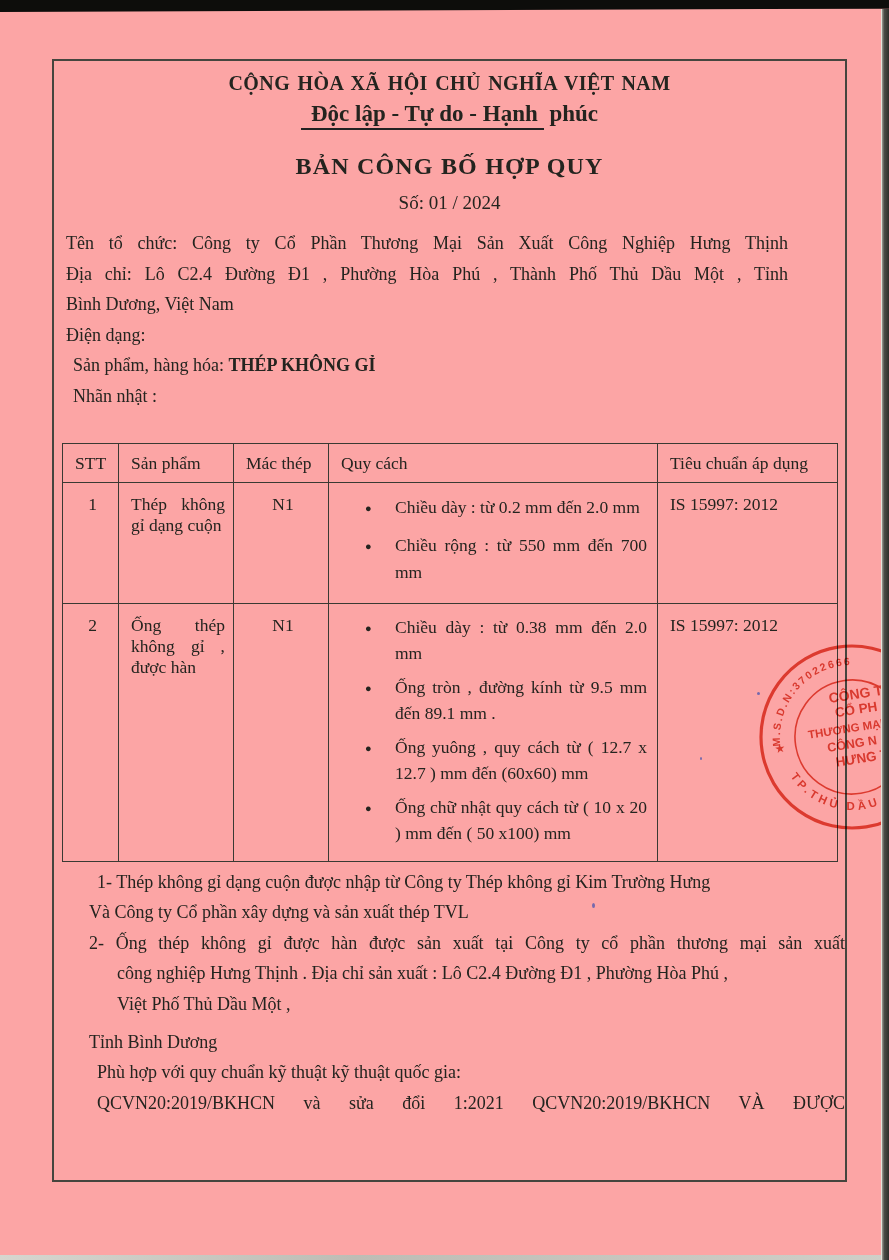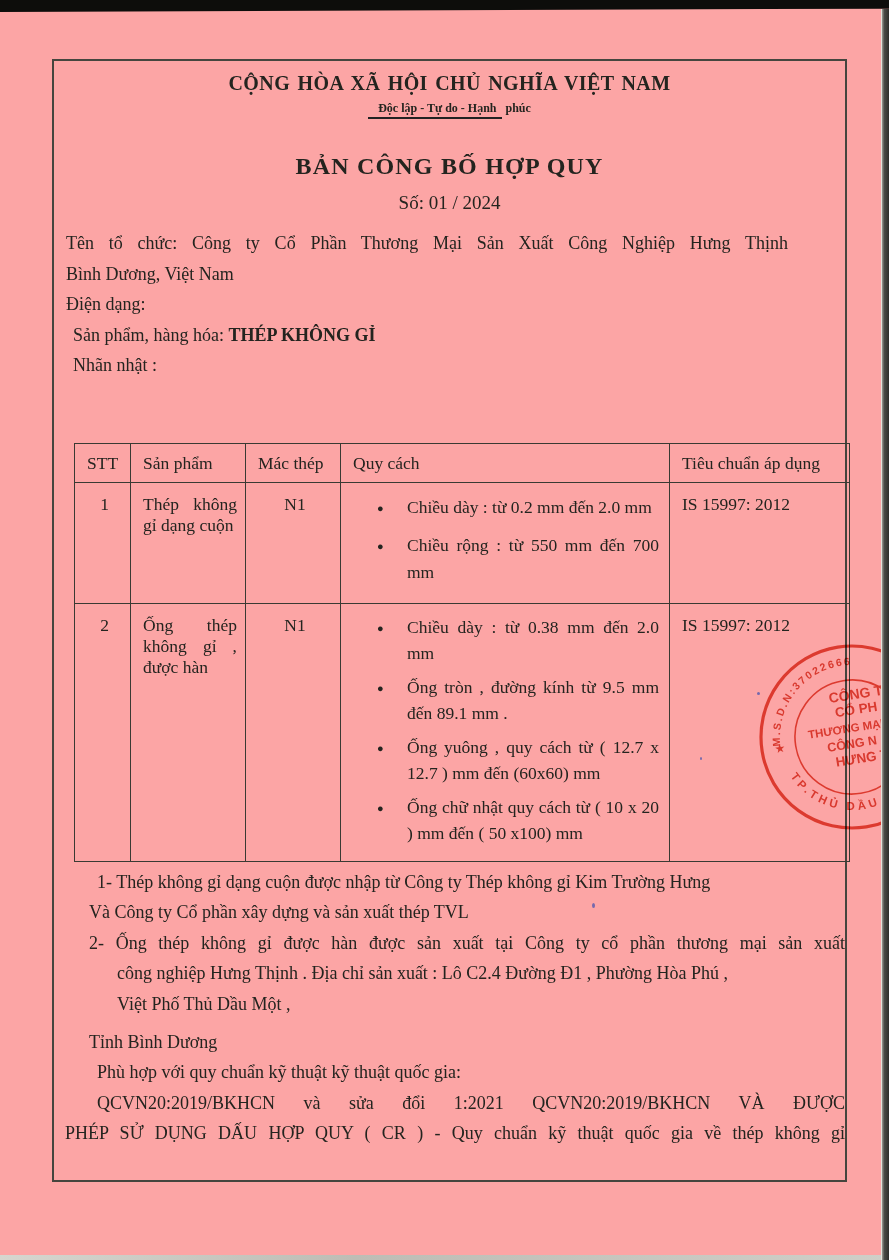--- a/index.html
+++ b/index.html
@@ -20,33 +20,33 @@
     background:linear-gradient(to right,#d6d6cf,#bdbdb5 40%,#cfcfc8); }
 
   
   .doc { position:absolute; left:52px; top:59px; width:795px; height:1123px;
     border:2px solid #45453e; z-index:1; }
 
   .sec { position:absolute; left:0; right:0; }
   .center { text-align:center; }
 
   .nat-title { top:11px; font-size:20px; font-weight:bold; letter-spacing:.4px; word-spacing:2px; }
-  .motto { top:40px; font-size:12px; font-weight:bold;text-align:center; }
+  .motto { top:40px; font-size:23px; font-weight:bold;text-align:center; }
   .motto .u { border-bottom:2px solid #222; padding:0 6px 2px 10px; }
   .doc-title { top:92px; font-size:24px; font-weight:bold; letter-spacing:1.2px; }
   .doc-no { top:131px; font-size:19px; }
 
   .sec-info { top:167px; left:12px; right:57px; font-size:18px; line-height:30.6px; }
   .ln { text-align:left; }
   .jl { text-align:justify; text-align-last:justify; }
   .ind { margin-left:7px; }
   .bold { font-weight:bold; }
 
   
-  table.spec { position:absolute; top:382px; left:20px; width:775px;
+  table.spec { position:absolute; top:382px; left:8px; width:775px;
     border-collapse:collapse; table-layout:fixed; font-size:17.5px; }
   table.spec th, table.spec td { border:1.6px solid #3a3a33; }
   table.spec th { height:39px; font-weight:normal; text-align:left; padding:0 6px 0 12px;
     vertical-align:middle; font-size:17.5px; }
   table.spec td { vertical-align:top; padding:11px 8px 6px 12px; }
   td.c { text-align:center; padding-left:4px; padding-right:4px; }
   td.just { text-align:justify; padding-right:11px; }
   ul.specs { list-style:none; margin-left:14px; }
   ul.specs li { position:relative; padding-left:40px; text-align:justify; line-height:25.5px;
     margin-bottom:9px; padding-right:2px; }
@@ -87,20 +87,21 @@
     <div class="sec center nat-title">CỘNG HÒA XÃ HỘI CHỦ NGHĨA VIỆT NAM</div>
 
     <div class="sec center motto"><span class="u">Độc lập - Tự do - Hạnh</span><span>&nbsp;<span>phúc</span></span></div>
 
     <div class="sec center doc-title">BẢN CÔNG BỐ HỢP QUY</div>
 
     <div class="sec center doc-no">Số: 01 / 2024</div>
 
     <div class="sec sec-info">
       <div class="ln jl">Tên tổ chức: Công ty Cổ Phần Thương Mại Sản Xuất Công Nghiệp Hưng Thịnh</div>
+      <div class="ln jl">Địa chỉ: Lô C2.4 Đường Đ1 , Phường Hòa Phú , Thành Phố Thủ Dầu Một , Tỉnh</div>
       <div class="ln">Bình Dương, Việt Nam</div>
       <div class="ln">Điện dạng:</div>
       <div class="ln ind"><span>Sản phẩm, hàng hóa: </span><span class="bold">THÉP KHÔNG GỈ</span></div>
       <div class="ln ind">Nhãn nhật :</div>
     </div>
 
     <table class="spec">
       <colgroup>
         <col style="width:56px">
           <col style="width:115px">
@@ -147,21 +148,20 @@
 
     <div class="sec sec-notes">
       <div class="ln n1a">1-  Thép không gỉ dạng cuộn được nhập từ Công ty Thép không gỉ Kim Trường Hưng</div>
       <div class="ln n1b">Và Công ty Cổ phần xây dựng và sản xuất thép TVL</div>
       <div class="ln n2a jl">2-  Ống thép không gỉ được hàn được sản xuất tại Công ty cổ phần thương mại sản xuất</div>
       <div class="ln n2b">công nghiệp Hưng Thịnh . Địa chỉ sản xuất : Lô C2.4 Đường Đ1 , Phường Hòa Phú ,</div>
       <div class="ln n2b">Việt Phố Thủ Dầu Một ,</div>
       <div class="ln prov">Tỉnh Bình Dương</div>
       <div class="ln conf">Phù hợp với quy chuẩn kỹ thuật kỹ thuật quốc gia:</div>
       <div class="ln q1 jl">QCVN20:2019/BKHCN và sửa đổi 1:2021 QCVN20:2019/BKHCN VÀ ĐƯỢC</div>
-      <div class="ln q2 jl">PHÉP SỬ DỤNG DẤU HỢP QUY ( CR ) -  Quy chuẩn kỹ thuật quốc gia về thép không gỉ</div>
     </div>
   </div>
 
   <svg class="stamp" viewBox="730 620 159 230">
     <g transform="rotate(-9 852 737)">
       <circle cx="852" cy="737" r="91" fill="none" stroke="#dd4b38" stroke-width="3.2"></circle>
       <circle cx="852" cy="737" r="57" fill="none" stroke="#dd4b38" stroke-width="1.6"></circle>
       <defs>
         <path id="ring-top" d="M 780 737 A 72 72 0 1 1 924 737"></path>
         <path id="ring-bottom" d="M 779 737 A 73 73 0 0 0 925 737"></path>

